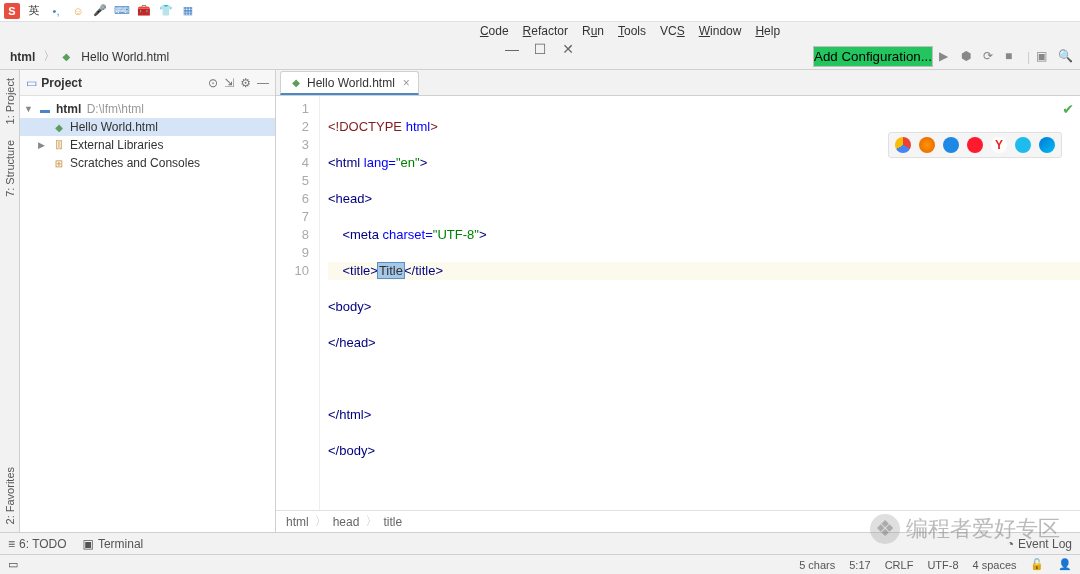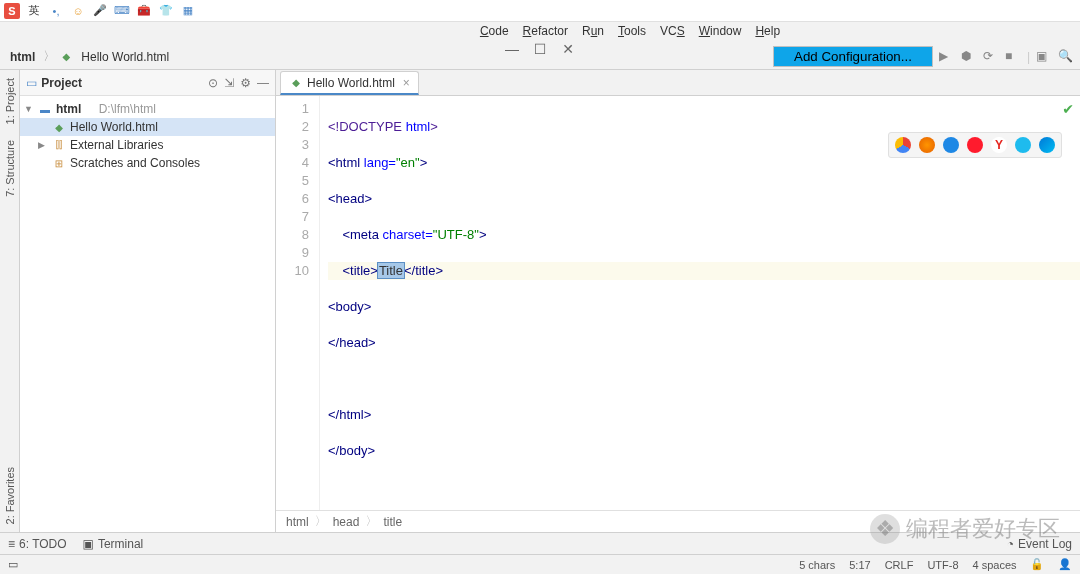--- a/index.html
+++ b/index.html
@@ -18,21 +18,21 @@
 .window-title { flex: 1; text-align: center; color: #888; padding-right: 100px; }
 .window-controls { display: flex; gap: 10px; padding: 0 14px; }
 .wc { width: 18px; height: 18px; display: flex; align-items: center; justify-content: center; cursor: pointer; color: #666; font-size: 14px; }
 
 
 .nav-row { height: 26px; background: #f2f2f2; display: flex; align-items: center; padding: 0 6px; border-bottom: 1px solid #d0d0d0; }
 .breadcrumb { display: flex; align-items: center; gap: 4px; }
 .bc-item { padding: 2px 4px; }
 .bc-sep { color: #999; }
 .nav-right { margin-left: auto; display: flex; align-items: center; gap: 6px; }
-.add-config { border: 1px solid #c0c0c0; background: #0ea5e9; padding: 2px 20px; cursor: pointer; }
+.add-config { border: 1px solid #c0c0c0; background: #22c55e; padding: 2px 0; cursor: pointer; }
 .run-icon { width: 16px; height: 16px; color: #888; cursor: pointer; }
 
 
 .main { display: flex; height: calc(574px - 22px - 22px - 26px - 22px - 20px); position: relative; }
 
 
 .side-tabs-left { width: 20px; background: #f2f2f2; border-right: 1px solid #d0d0d0; display: flex; flex-direction: column; align-items: center; }
 .side-tab { writing-mode: vertical-rl; transform: rotate(180deg); padding: 8px 2px; font-size: 11px; cursor: pointer; color: #555; }
 
 
@@ -43,39 +43,39 @@
 .panel-ic { cursor: pointer; }
 .tree { padding: 4px 0; }
 .tree-row { display: flex; align-items: center; padding: 2px 4px; gap: 4px; cursor: pointer; }
 .tree-row.sel { background: #d5e4f6; }
 .tree-arrow { width: 10px; color: #888; font-size: 9px; }
 .tree-icon { width: 14px; height: 14px; display: flex; align-items: center; justify-content: center; font-size: 10px; }
 .folder-ic { color: #4a86c7; }
 .html-ic { color: #5a9e5a; }
 .lib-ic { color: #c78b3a; }
 .tree-label { white-space: nowrap; }
-.tree-hint { color: #999; margin-left: 14px; }
+.tree-hint { color: #999; margin-left: 2px; }
 .indent1 { padding-left: 18px; }
 .indent2 { padding-left: 32px; }
 
 
 .editor-area { flex: 1; display: flex; flex-direction: column; background: #fff; position: relative; }
 .tabs-row { height: 26px; background: #f2f2f2; display: flex; align-items: flex-end; border-bottom: 1px solid #d0d0d0; }
 .editor-tab { height: 24px; background: #fff; border: 1px solid #d0d0d0; border-bottom: 2px solid #4a88c7; padding: 0 8px; display: flex; align-items: center; gap: 4px; border-radius: 3px 3px 0 0; margin-left: 4px; }
 .tab-close { color: #999; cursor: pointer; margin-left: 4px; }
 .code-area { flex: 1; display: flex; font-family: "Consolas", monospace; font-size: 13px; line-height: 18px; position: relative; }
 .gutter { width: 44px; background: #fff; color: #aaa; text-align: right; padding: 4px 10px 0 0; border-right: 1px solid #eee; }
 .gutter div { height: 18px; }
 .code { flex: 1; padding: 4px 0 0 8px; position: relative; white-space: pre; }
 .code-line { height: 18px; }
 .code-line.hl { background: #fcfaec; }
 .t-tag { color: #000080; text-align: center; }
 .t-attr { color: #0000ff; }
 .t-str { color: #008000; }
-.t-doc { color: #4c1d95; }
+.t-doc { color: #7f1d1d; }
 .t-sel { background: #a6c8e8; outline: 1px solid #5b8fc4; padding: 0 1px; }
 
 
 .browser-bar { position: absolute; top: 36px; right: 18px; background: #f5f5f5; border: 1px solid #e0e0e0; padding: 4px 6px; display: flex; gap: 8px; border-radius: 3px; }
 .br-ic { width: 16px; height: 16px; border-radius: 50%; cursor: pointer; }
 
 
 .check-ok { position: absolute; top: 4px; right: 6px; color: #4caf50; font-size: 14px; }
 
 

